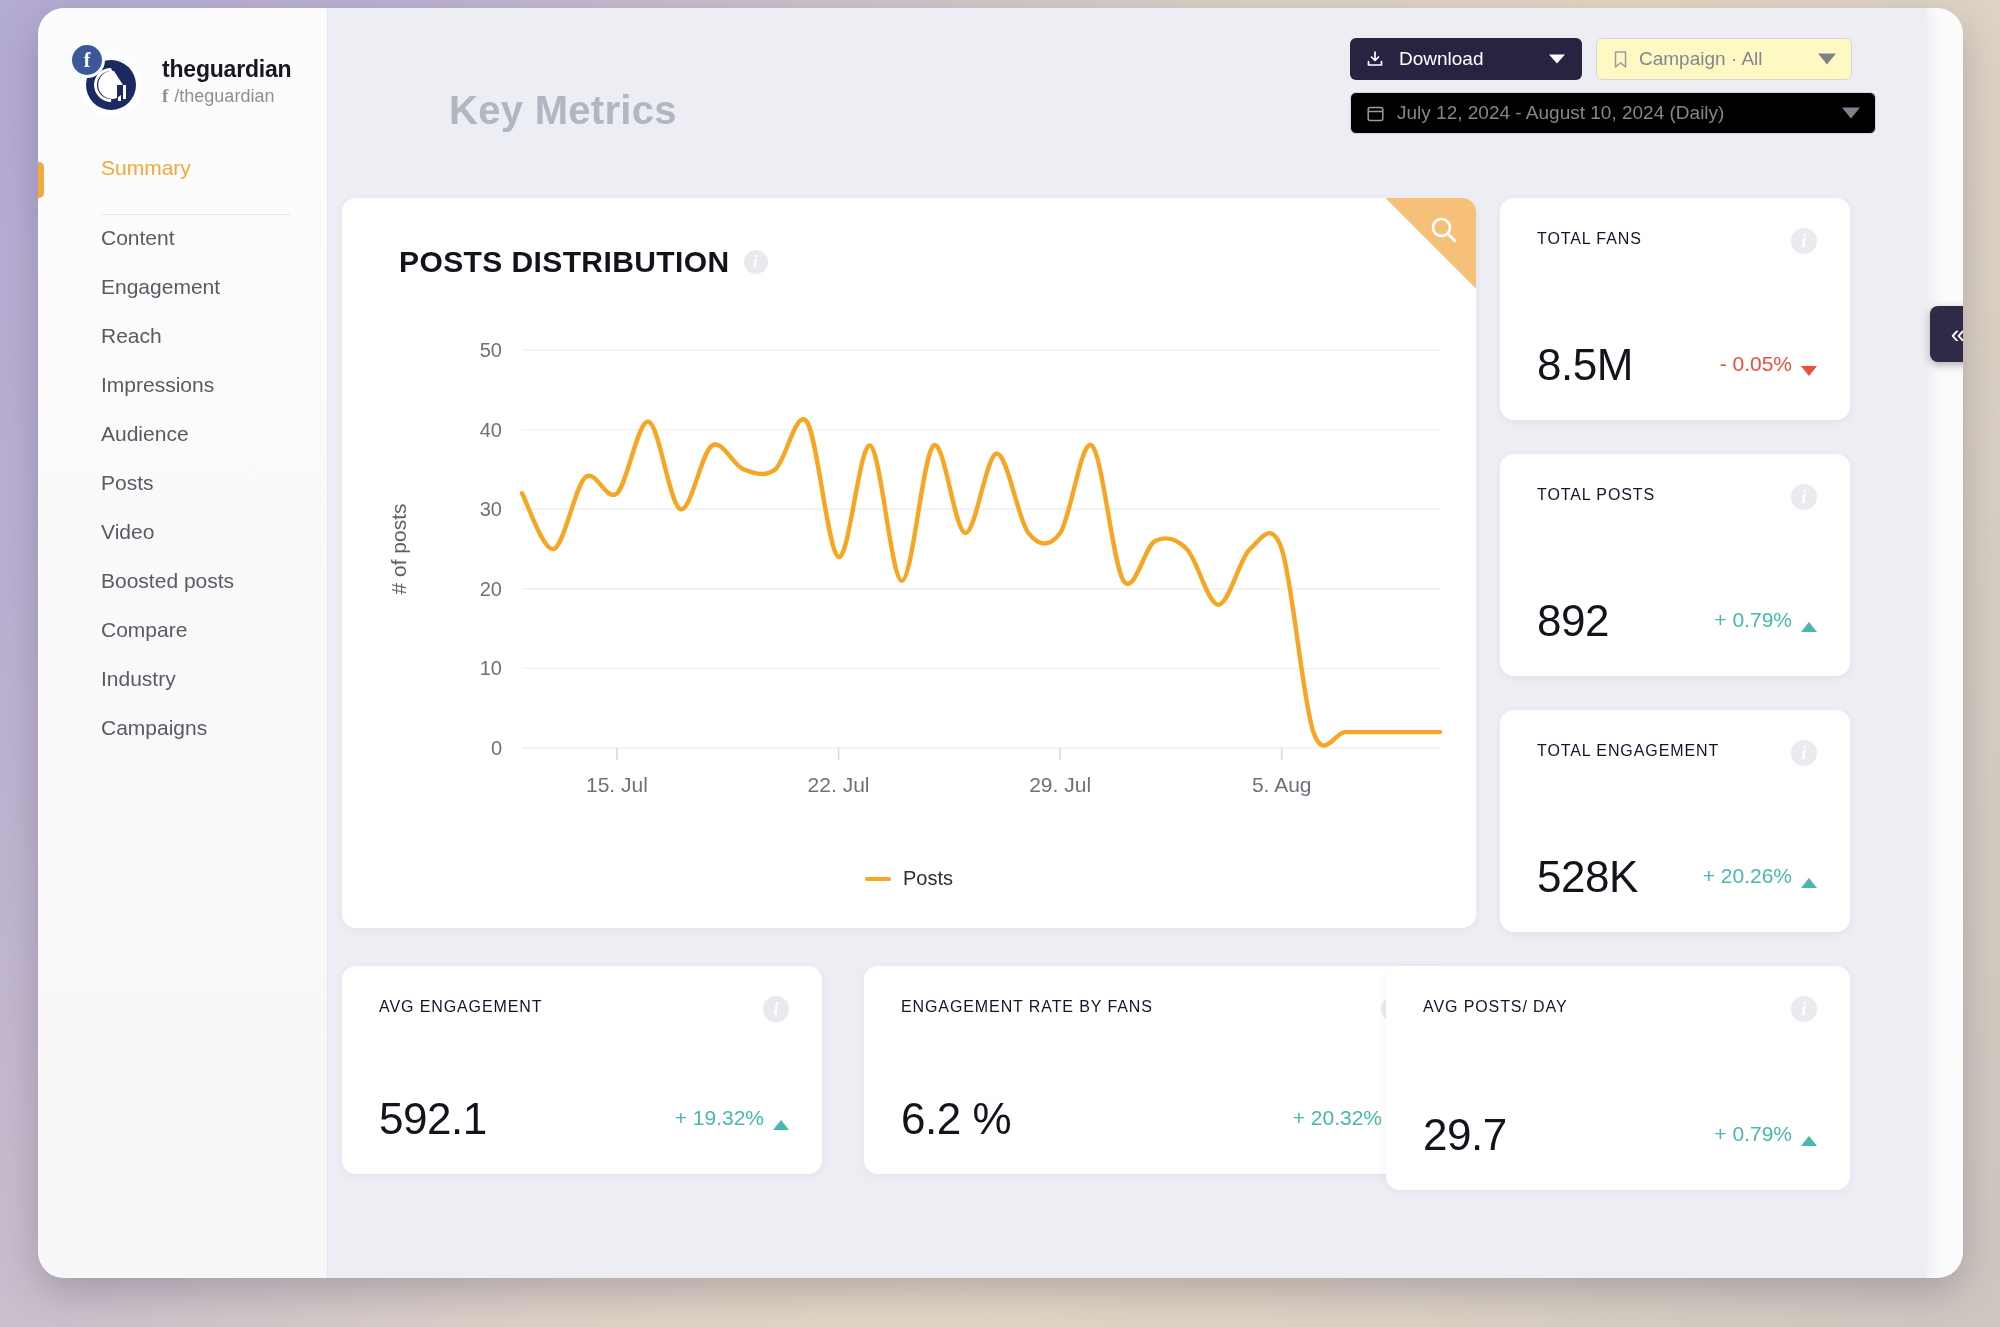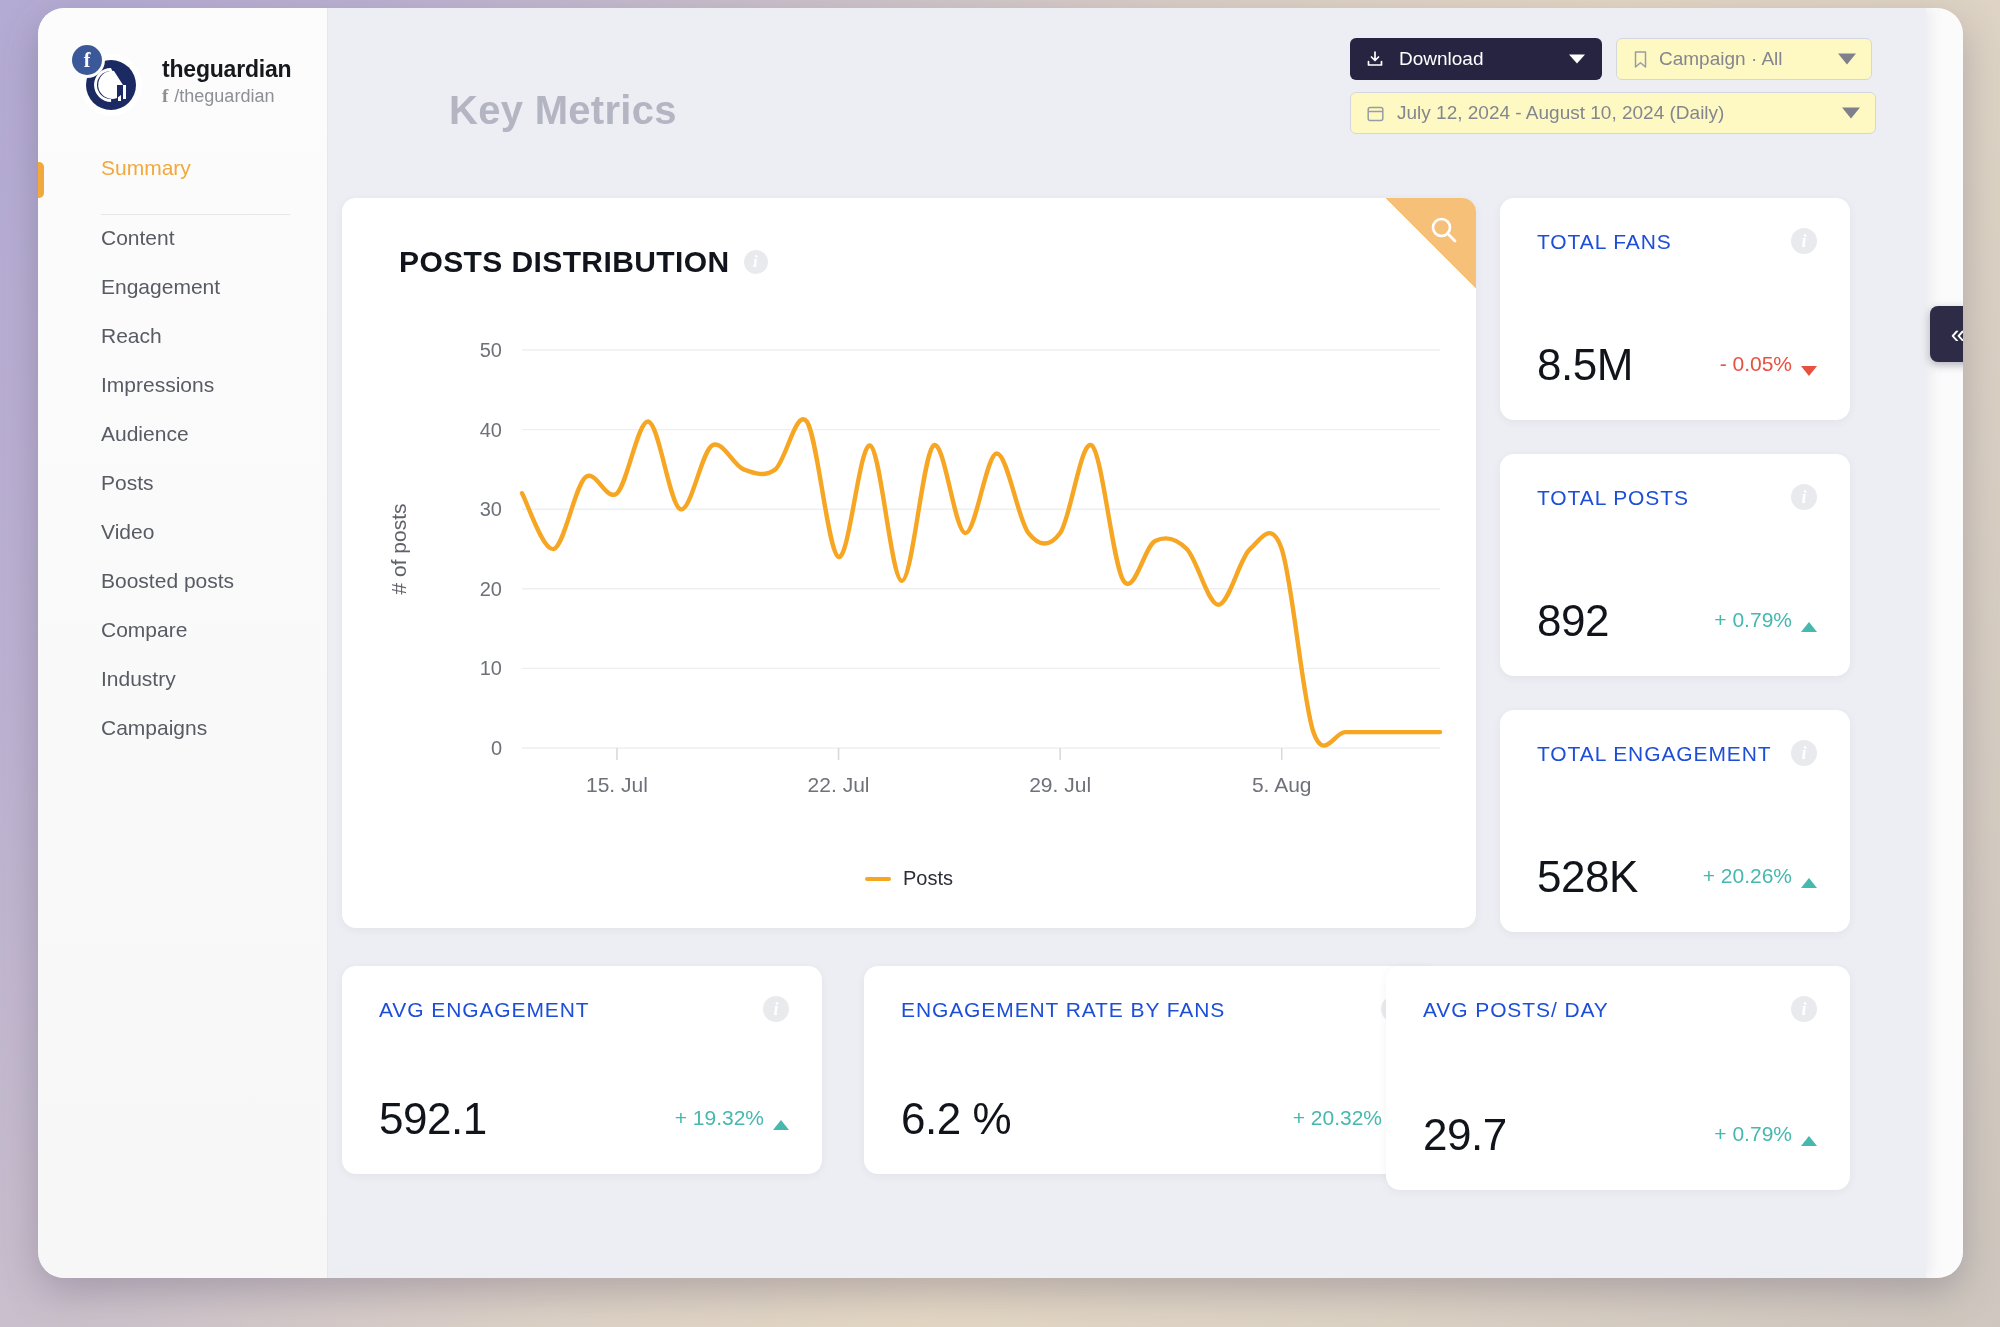--- a/index.html
+++ b/index.html
@@ -134,21 +134,21 @@
     left: 121px; top: 80px;
     font-size: 40px;
     color: #b3b6c2;
     letter-spacing: .3px;
   }
 
   
   #controls { position: absolute; right: 46px; top: 30px; width: 530px; }
   .ctl-row { display: flex; gap: 14px; }
   #download-btn {
-    width: 252px; height: 42px;
+    width: 232px; height: 42px;
     background: #262440;
     border-radius: 6px;
     display: flex; align-items: center;
     padding: 0 15px;
     color: #ffffff;
     font-size: 19px;
     cursor: pointer;
     position: relative;
   }
   #download-btn .lbl { margin-left: 14px; }
@@ -177,21 +177,21 @@
     position: absolute; right: 15px; top: 50%;
     transform: translateY(-50%);
     width: 0; height: 0;
     border-left: 9px solid transparent;
     border-right: 9px solid transparent;
     border-top: 11px solid #7e818b;
   }
   #date-select {
     margin-top: 12px;
     width: 526px; height: 42px;
-    background: #fef9c3;
+    background: #000000;
     border: 1px solid #d4d6dd;
     border-radius: 6px;
     display: flex; align-items: center;
     padding: 0 15px;
     color: #84868f;
     font-size: 19px;
     cursor: pointer;
     position: relative;
   }
   #date-select .lbl { margin-left: 12px; }
@@ -243,21 +243,21 @@
 
   
   .kpi {
     position: absolute;
     background: #ffffff;
     border-radius: 14px;
     box-shadow: 0 2px 8px rgba(60,60,90,.06);
   }
   .kpi .kpi-title {
     position: absolute; left: 37px; top: 32px;
-    font-size: 21px; color: #1d4ed8; letter-spacing: .9px;
+    font-size: 16px; color: #0f172a; letter-spacing: .9px;
   }
   .kpi .kpi-info {
     position: absolute; right: 33px; top: 30px;
     width: 26px; height: 26px; border-radius: 50%;
     background: #e9eaee; color: #ffffff;
     font-family: "Liberation Serif", serif;
     font-style: italic; font-weight: bold; font-size: 18px;
     text-align: center; line-height: 26px;
     cursor: pointer;
   }

